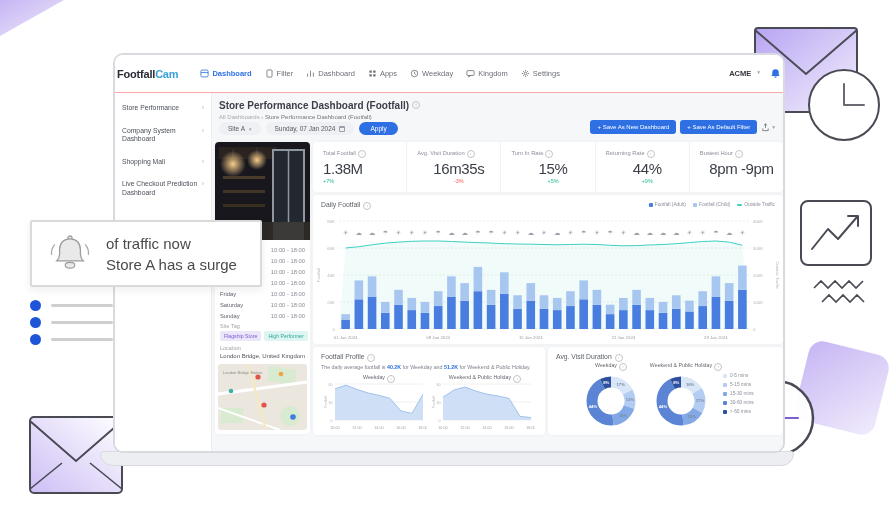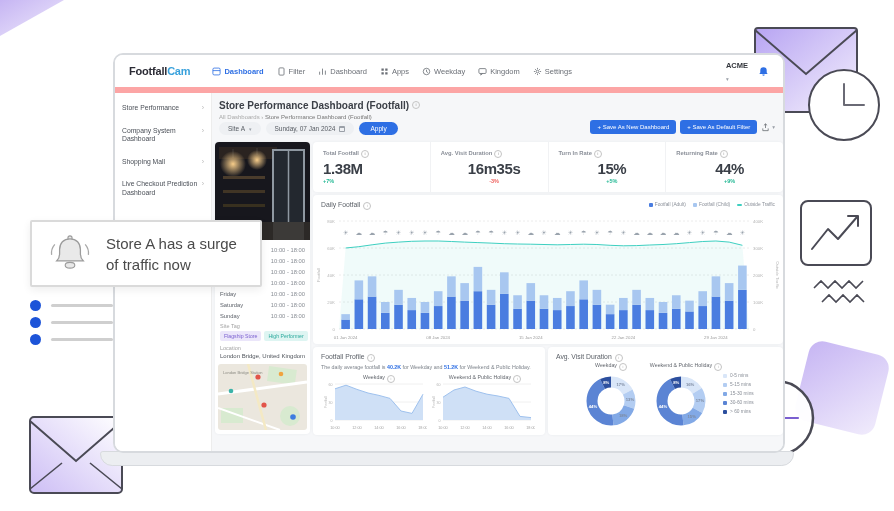--- a/index.html
+++ b/index.html
@@ -4,31 +4,31 @@
 <style>
   html,body{margin:0;padding:0;background:#fff;}
   #stage{position:relative;width:894px;height:511px;overflow:hidden;background:#fff;
          font-family:"Liberation Sans","DejaVu Sans",sans-serif;}
   
   .screen{position:absolute;left:113px;top:53px;width:672px;height:400px;background:#fff;
           border:2px solid #d7dade;border-radius:10px;overflow:hidden;box-sizing:border-box;z-index:1;}
   .base{position:absolute;left:100px;top:451px;width:694px;height:15px;background:#eceef1;
         border:1px solid #d7dade;border-radius:3px 3px 13px 13px;box-sizing:border-box;z-index:1;}
   
-  .navbar{position:absolute;left:0;top:0;right:0;height:38px;background:#fff;border-bottom:6px solid #fca5a5;
-          display:flex;align-items:center;padding:0 14px;box-sizing:border-box;z-index:3;}
+  .navbar{position:absolute;left:0;top:0;right:0;height:38px;background:#fff;border-bottom:1px solid #fca5a5;
+          display:flex;align-items:center;padding:0 2px;box-sizing:border-box;z-index:3;}
   .brand{font-size:11px;font-weight:bold;color:#2b2b35;letter-spacing:-0.2px;}
   .brand .accent{color:#38a1dc;}
   .nav-menu{display:flex;gap:13px;margin-left:22px;}
   .nav-item{display:flex;align-items:center;gap:3px;font-size:7.5px;color:#6b6f76;cursor:pointer;}
   .nav-item.active{color:#2e6fe4;font-weight:bold;}
   .nav-ic{display:inline-flex;}
   .nav-ic svg{width:9px;height:9px;display:block;}
   .nav-right{margin-left:auto;display:flex;align-items:center;gap:10px;}
-  .account{font-size:7.5px;font-weight:bold;color:#33363c;display:flex;align-items:flex-start;gap:6px;cursor:pointer;flex-direction:column;}
+  .account{font-size:7.5px;font-weight:bold;color:#33363c;display:flex;align-items:flex-start;gap:6px;cursor:pointer;}
   .account .chev{font-size:5.5px;color:#9aa0a8;font-weight:normal;}
   .bell-wrap svg{width:11px;height:11px;display:block;}
   
   .sidebar{position:absolute;left:0;top:38px;width:97px;bottom:0;background:#fff;border-right:1px solid #ededed;box-sizing:border-box;padding-top:4px;}
   .side-item{padding:7px 7px;font-size:6.8px;line-height:8.5px;color:#4a4f57;display:flex;justify-content:space-between;gap:4px;cursor:pointer;}
   .side-chev{color:#b8b8b8;font-size:7px;flex:none;}
   
   .main{position:absolute;left:97px;top:38px;right:0;bottom:0;background:#f6f7f9;}
   .page-title{position:absolute;left:7px;top:7px;font-size:10px;font-weight:bold;color:#3c4048;display:flex;gap:3px;align-items:flex-start;}
   .breadcrumb{position:absolute;left:7px;top:21px;font-size:6px;color:#a9a9a9;}
@@ -49,21 +49,21 @@
   .photo{width:95px;height:98px;border-radius:4px 4px 0 0;overflow:hidden;}
   .hours{position:absolute;left:5px;right:5px;top:103px;}
   .hour-row{display:flex;justify-content:space-between;font-size:5.8px;color:#5d626a;line-height:11px;}
   .hour-row .t{color:#888d94;}
   .sec-label{position:absolute;left:5px;font-size:5.5px;color:#a3a3a3;}
   .tags{position:absolute;left:5px;top:189px;display:flex;gap:3px;}
   .chip{font-size:5.2px;padding:2px 4px;border-radius:2px;white-space:nowrap;}
   .loc{position:absolute;left:5px;top:211px;font-size:6px;color:#50555c;}
   .map{position:absolute;left:3px;right:3px;top:222px;height:66px;border-radius:3px;overflow:hidden;}
   #kpi-card{left:101px;top:49px;width:470px;height:50px;display:flex;}
-  .kpi{flex:1;padding:7px 0 0 10px;box-sizing:border-box;font-weight:bold;}
+  .kpi{flex:1;padding:7px 0 0 10px;box-sizing:border-box;}
   .kpi + .kpi{border-left:1px solid #f1f2f4;text-align:center;}
   .kpi-label{font-size:5.8px;color:#8a8f98;display:flex;gap:2px;align-items:center;white-space:nowrap;}
   .kpi-value{font-size:15px;color:#3a3f47;margin-top:2px;letter-spacing:-0.4px;}
   .kpi-delta{font-size:5.5px;margin-top:1px;height:7px;}
   .kpi-delta.up{color:#25b995;} .kpi-delta.down{color:#ef6461;}
   #daily-card{left:101px;top:102px;width:470px;height:149px;}
   .card-title{position:absolute;left:8px;top:6px;font-size:6.8px;color:#5a5f66;display:flex;gap:3px;align-items:flex-start;}
   .legend{position:absolute;right:8px;top:7px;display:flex;gap:7px;font-size:4.8px;color:#8a8f98;align-items:center;}
   .lg-item{display:flex;align-items:center;gap:2px;}
   .lg-swatch{width:4px;height:4px;border-radius:1px;}
@@ -407,20 +407,28 @@
             <div class="kpi-value">15%</div>
             <div class="kpi-delta up">+5%</div>
           </div>
           <div class="kpi">
             <div class="kpi-label">
               <span>Returning Rate</span>
               <span class="info"></span>
             </div>
             <div class="kpi-value">44%</div>
             <div class="kpi-delta up">+9%</div>
+          </div>
+          <div class="kpi">
+            <div class="kpi-label">
+              <span>Busiest Hour</span>
+              <span class="info"></span>
+            </div>
+            <div class="kpi-value">8pm -9pm</div>
+            <div class="kpi-delta up"></div>
           </div>
         </div>
 
       <div class="card" id="daily-card">
         <div class="card-title">
           <span>Daily Footfall</span>
             <span class="info"></span>
         </div>
         <div class="legend">
             <span class="lg-item">
@@ -674,18 +682,18 @@
     <span class="bell-big">
       <svg width="48" height="46" viewBox="0 0 60 56">
         <path d="M11 16 q-5 6 -4 13" fill="none" stroke="#a9a9a9" stroke-width="1.6"></path>
         <path d="M49 16 q5 6 4 13" fill="none" stroke="#a9a9a9" stroke-width="1.6"></path>
         <circle cx="30" cy="8" r="2.6" fill="#e9e9e9" stroke="#9c9c9c" stroke-width="1.4"></circle>
         <path d="M30 9 c8 0 13 5.5 13 13.5 v5 c0 4.5 1.5 7 3.5 9 h-33 c2 -2 3.5 -4.5 3.5 -9 v-5 c0 -8 5 -13.5 13 -13.5 z" fill="#e9e9e9" stroke="#9c9c9c" stroke-width="1.6"></path>
         <ellipse cx="30" cy="42" rx="6" ry="3.6" fill="#e9e9e9" stroke="#9c9c9c" stroke-width="1.4"></ellipse>
       </svg>
     </span>
     <div class="msg">
+      <div>of traffic now</div>
       <div>Store A has a surge</div>
-      <div>of traffic now</div>
     </div>
   </div>
 
 </div>
 
 </body></html>

